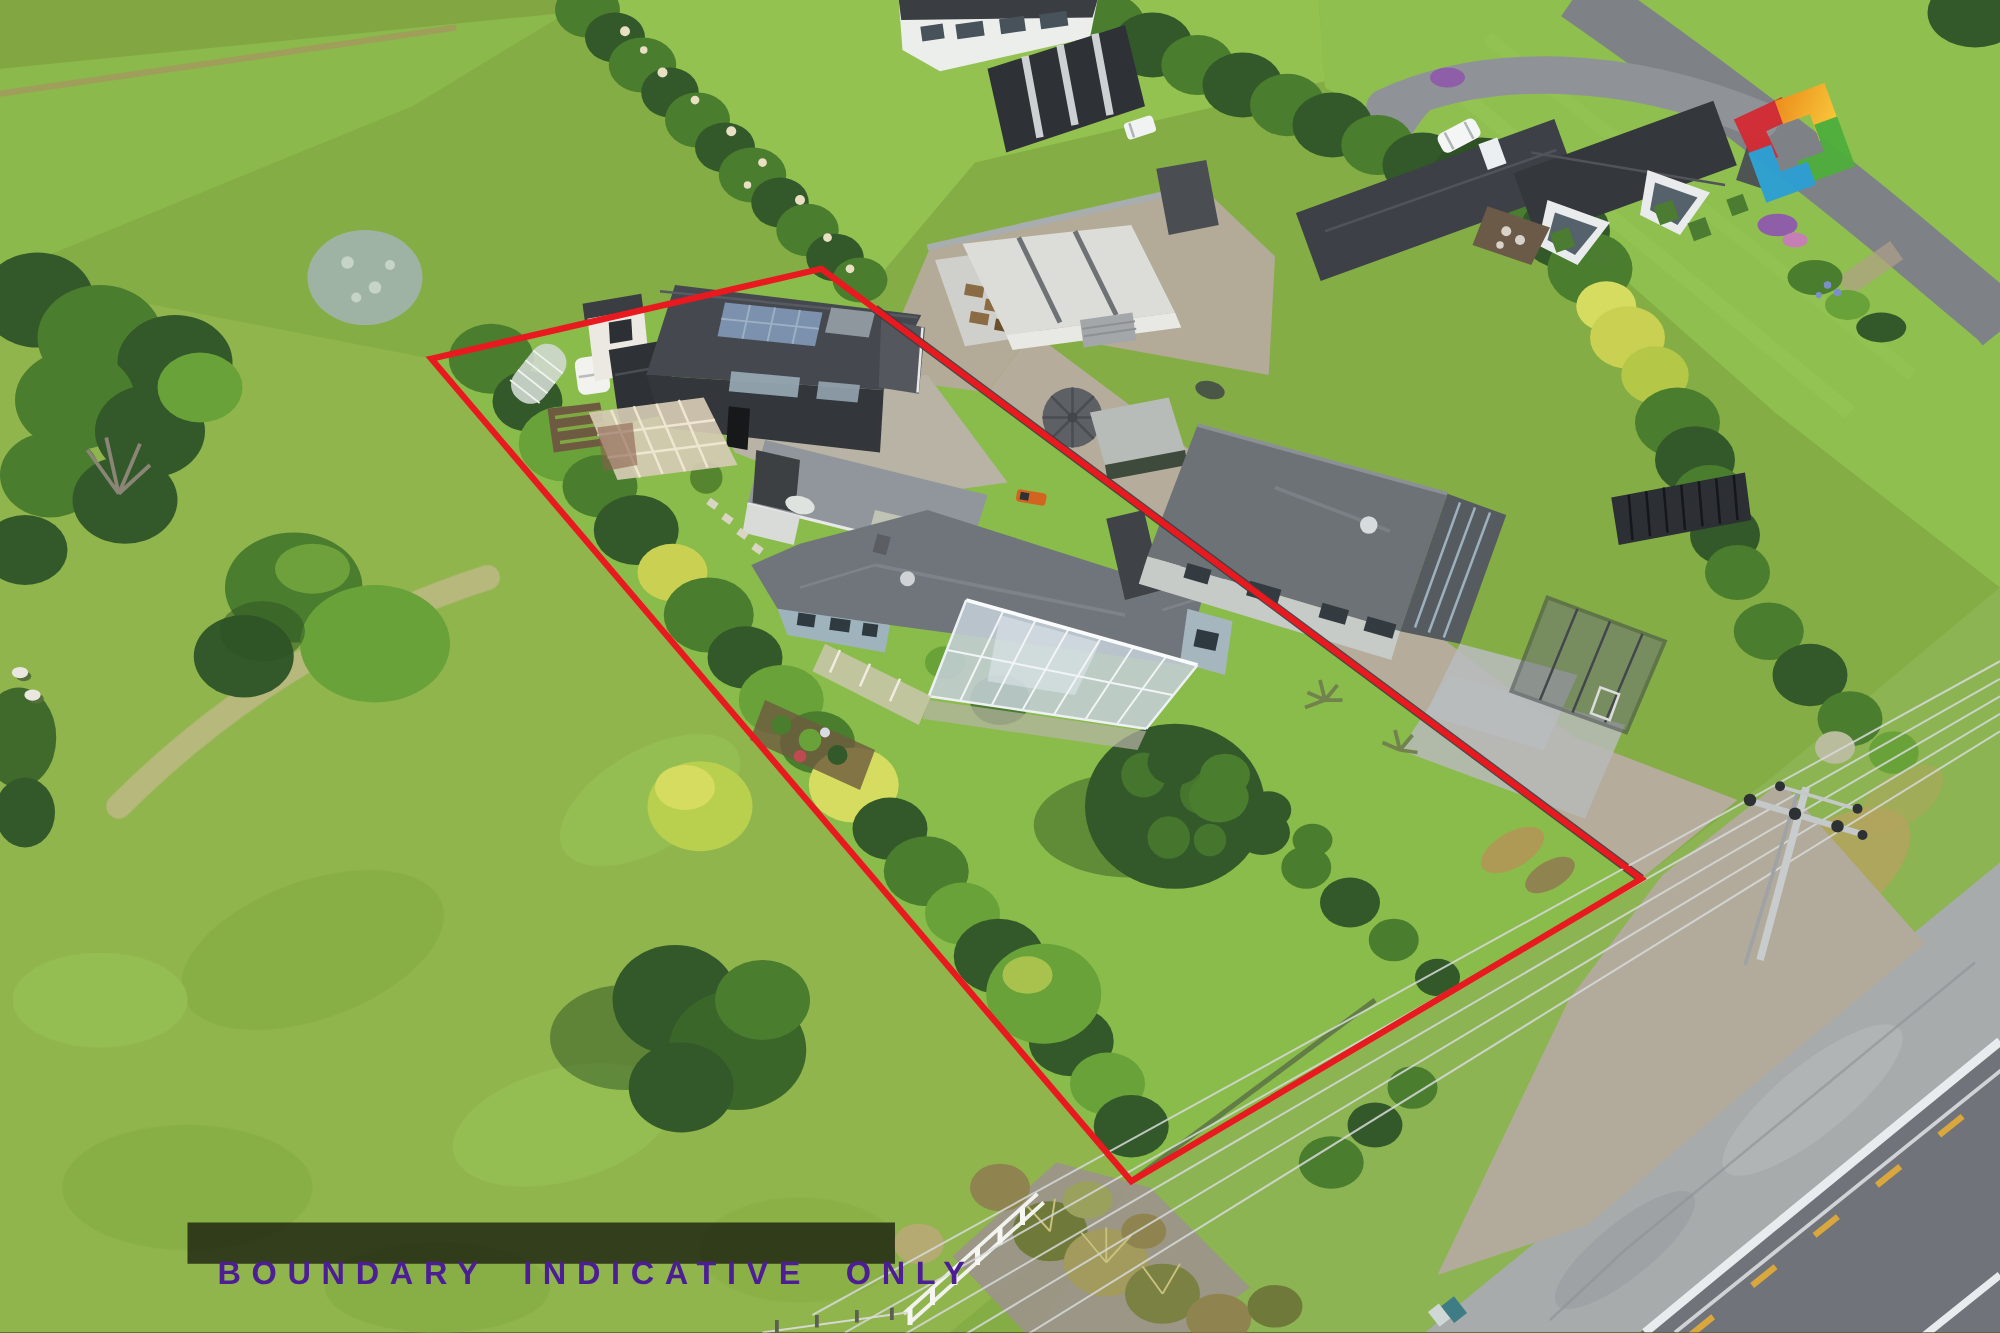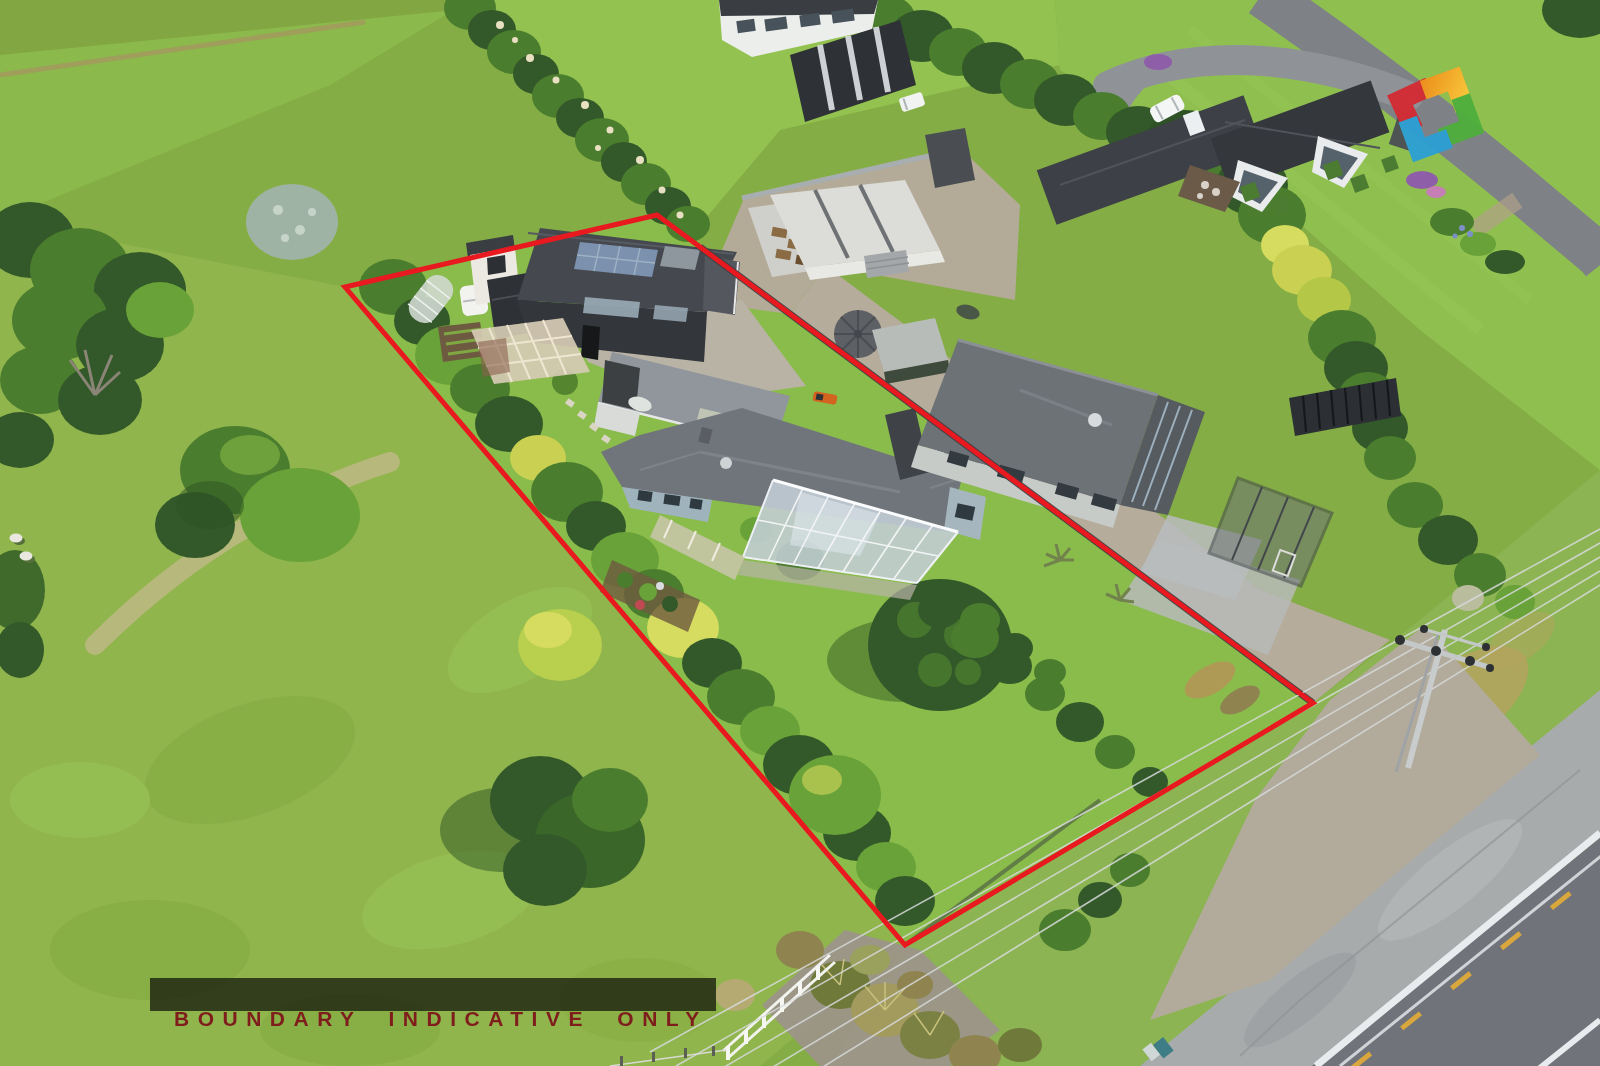--- a/index.html
+++ b/index.html
@@ -1,19 +1,19 @@
 <!DOCTYPE html>
 <html><head>
 <meta charset="utf-8">
 <style>
   html,body{margin:0;padding:0;background:#222;}
   .stage{position:relative;width:1600px;height:1066px;overflow:hidden;font-family:"Liberation Sans",sans-serif;background:#84ae45;}
   .stage svg{position:absolute;left:0;top:0;display:block;}
   .caption-bar{position:absolute;left:150px;top:978px;width:566px;height:33px;background:rgba(24,28,14,0.78);display:flex;align-items:center;padding-left:24px;box-sizing:border-box;}
-  .caption-text{color:#7f1d1d;font-size:21px;font-weight:700;letter-spacing:8.5px;word-spacing:12px;white-space:nowrap;margin-top:48px;}
+  .caption-text{color:#4c1d95;font-size:26px;font-weight:700;letter-spacing:8.5px;word-spacing:12px;white-space:nowrap;margin-top:48px;}
 </style>
 </head>
 <body>
 
 <div class="stage">
 <svg width="1600" height="1066" viewBox="0 0 1600 1066">
   <defs>
     <linearGradient id="lg-or" x1="0" y1="0" x2="1" y2="0">
       <stop offset="0" stop-color="#ef8c1a"></stop>
       <stop offset="1" stop-color="#ffd23f"></stop>

